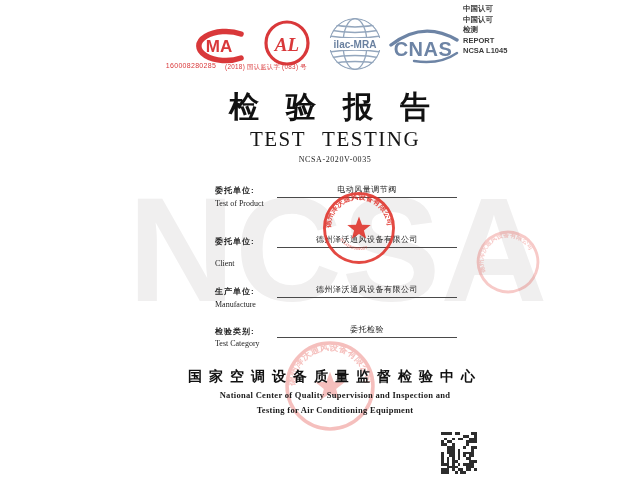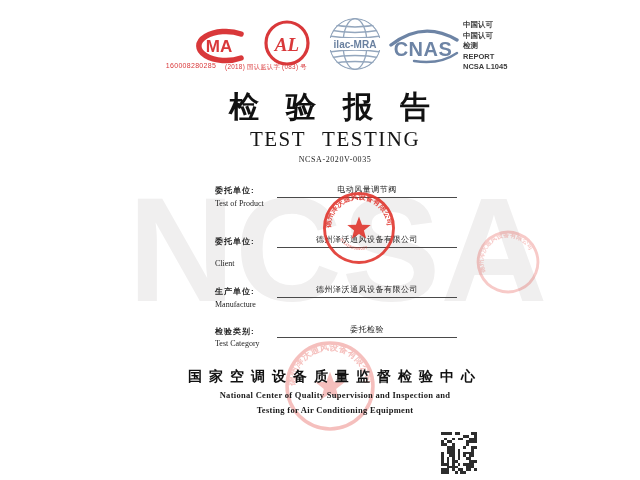--- a/index.html
+++ b/index.html
@@ -16,21 +16,21 @@
     font-family:"Liberation Sans",sans-serif;font-weight:bold;
     font-size:148px;line-height:200px;color:#f0efef;letter-spacing:0px;
     z-index:0;text-align:center;user-select:none;
   }
 
   
   .logo-caption{
     color:#d9383a;font-size:7px;letter-spacing:.3px;text-align:center;z-index:2;
     font-family:"Liberation Sans",sans-serif;white-space:nowrap;
   }
-  .accred{left:463px;top:20px;z-index:2;font-size:7.5px;font-weight:bold;color:#3c3c3c;line-height:10.5px;}
+  .accred{left:463px;top:4px;z-index:2;font-size:7.5px;font-weight:bold;color:#3c3c3c;line-height:10.5px;}
   .accred div{white-space:nowrap;}
 
   
   .title-zh{
     left:33px;top:87px;width:620px;text-align:center;z-index:2;
     font-size:30px;font-weight:bold;letter-spacing:27px;color:#111;
     font-family:"Liberation Sans","DejaVu Sans",sans-serif;
   }
   .title-en{
     left:30px;top:127px;width:610px;text-align:center;z-index:2;

